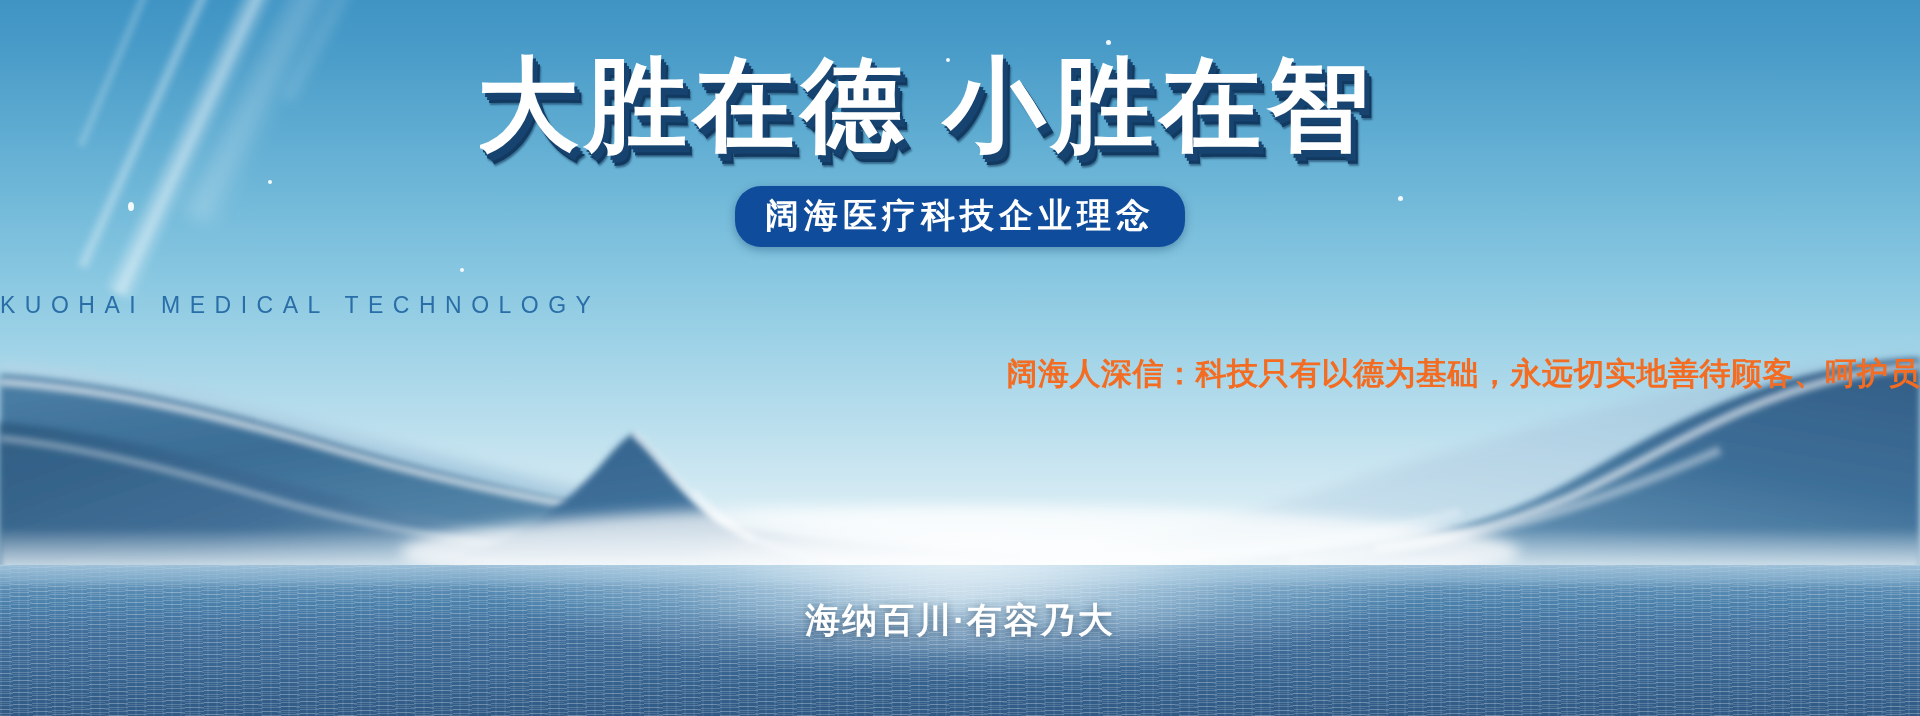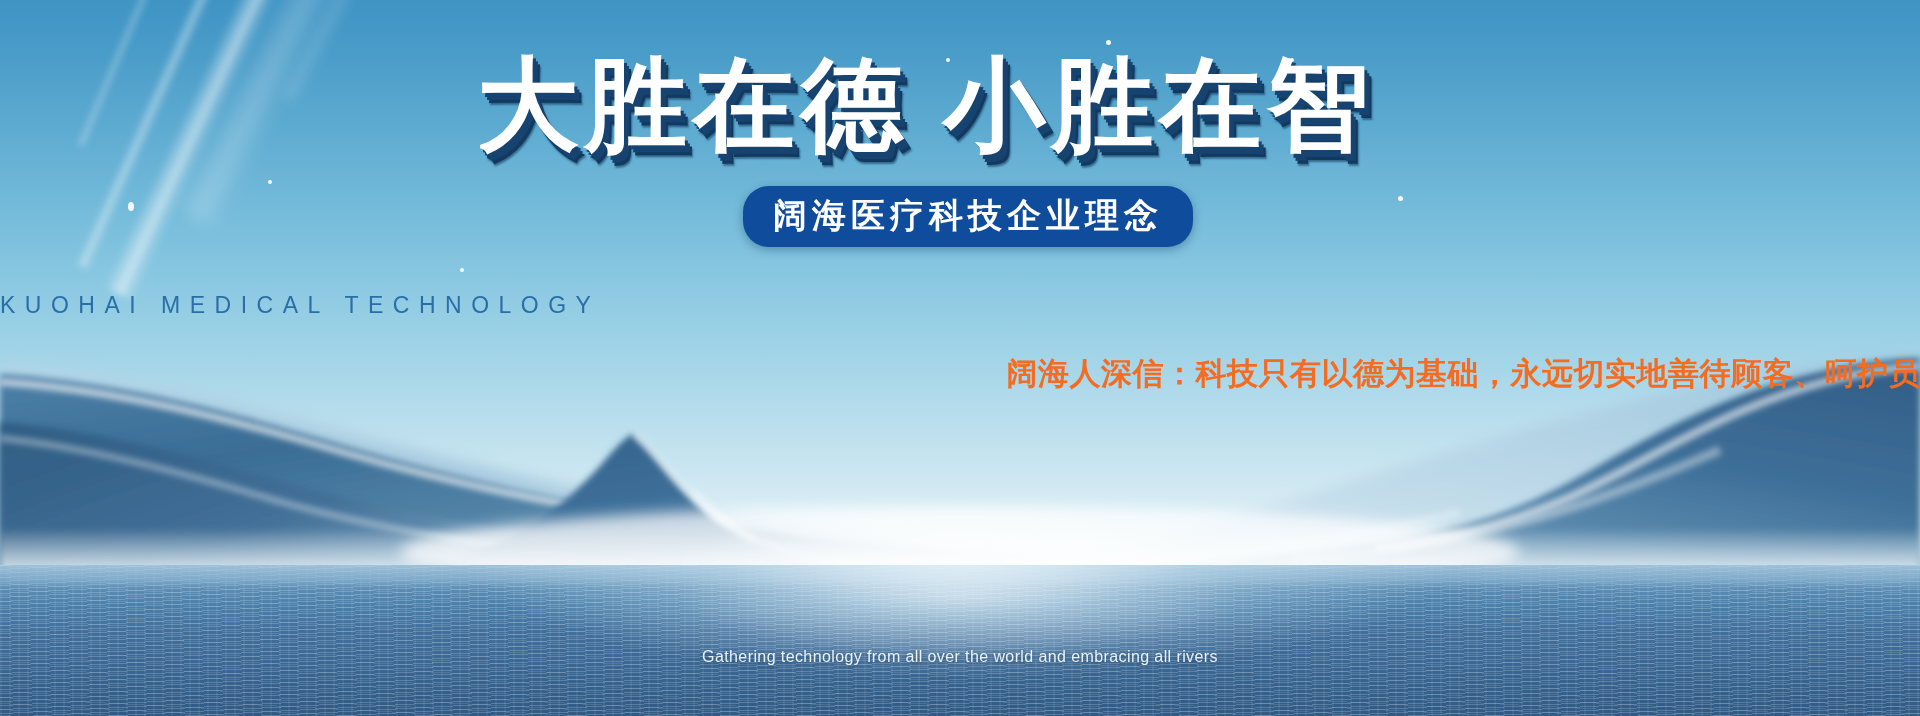--- a/index.html
+++ b/index.html
@@ -152,21 +152,20 @@
        8px 12px 2px rgba(12,46,80,.55);
   }
 
   .badge{
     position:absolute; top:186px; left:50%;
     transform:translateX(-50%);
     background:#0f4c9c;
     border-radius:26px;
     padding:9px 30px 11px;
     box-shadow:0 3px 10px rgba(10,45,90,.35);
-    margin-left:8px;
   }
   .badge-text{
     font-size:34px; font-weight:700; color:#ffffff;
     letter-spacing:5px; line-height:1.2; white-space:nowrap;
   }
 
   .subtitle-en{
     position:absolute; top:292px; left:0; width:1920px;
     text-align:left;
     font-size:23px; font-weight:400;
@@ -320,17 +319,17 @@
     <div class="badge">
       <div class="badge-text">阔海医疗科技企业理念</div>
     </div>
 
     <div class="subtitle-en">KUOHAI MEDICAL TECHNOLOGY</div>
 
     <div class="statement">
       <div>阔海人深信：科技只有以德为基础，永远切实地善待顾客、呵护员</div>
     </div>
 
-
-    <div class="motto-en">Gathering technology from all over the world and embracing all rivers</div>
+    <div class="motto">海纳百川·有容乃大</div>
+
 
   </div>
 </div>
 
 </body></html>

